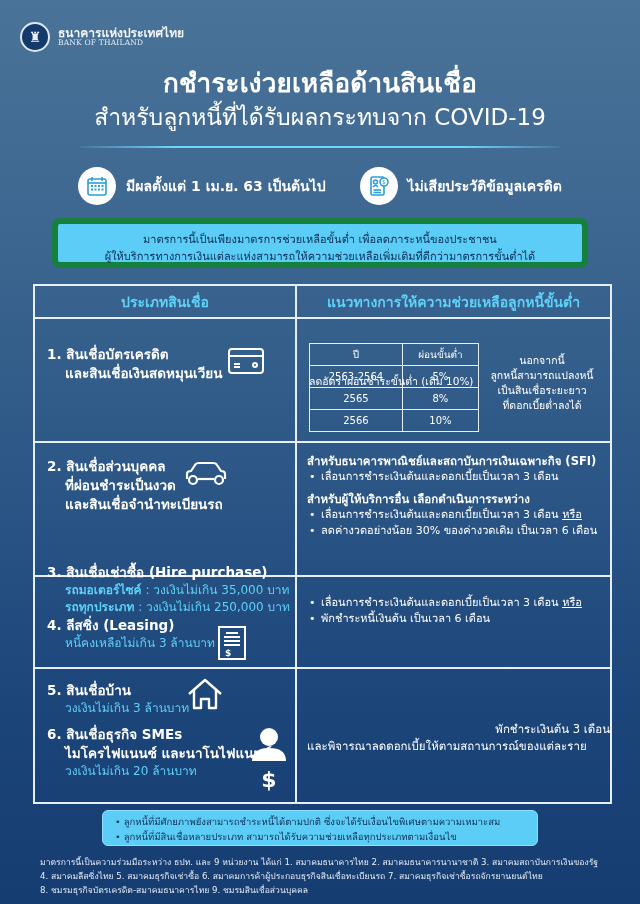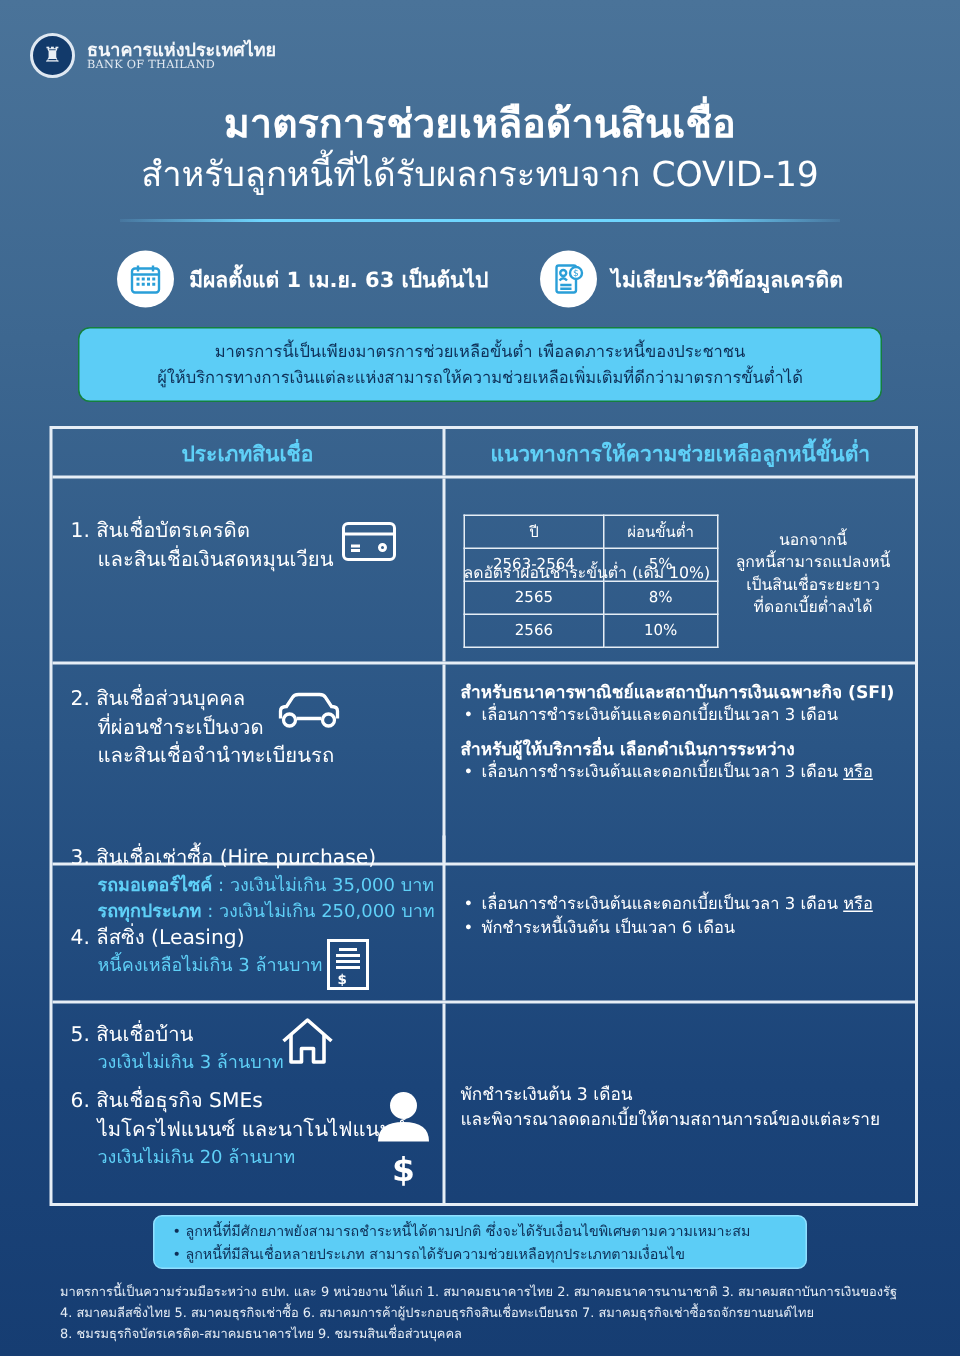--- a/index.html
+++ b/index.html
@@ -34,38 +34,38 @@
   .feature-row { position: absolute; top: 167px; left: 0; right: 0; display: flex; justify-content: center; gap: 34px; text-align: right; }
   .feature { display: flex; align-items: center; }
   .feature-icon {
     width: 38px; height: 38px; border-radius: 50%; background: #ffffff;
     display: flex; align-items: center; justify-content: center;
   }
   .feature-label { margin-left: 10px; font-size: 14px; font-weight: bold; color: #ffffff; }
 
   .notice {
     position: absolute; left: 52px; right: 52px; top: 218px; height: 50px;
-    background: #5ccdf6; border-radius: 8px; border: 1px solid #15803d;
+    background: #5ccdf6; border-radius: 8px; border: 6px solid #15803d;
     text-align: center; color: #0e2f57; font-size: 11px; line-height: 17px; padding-top: 7px;
   }
 
   .table {
     position: absolute; left: 33px; top: 284px; width: 579px; height: 520px;
     border: 2px solid #e6eef6;
   }
   .row { position: absolute; left: 0; right: 0; border-bottom: 2px solid #e6eef6; display: flex; }
   .row:last-child { border-bottom: none; }
   .cell-l { width: 262px; border-right: 2px solid #e6eef6; position: relative; height: 100%; }
   .cell-r { flex: 1; position: relative; height: 100%; }
   .hdr .cell-l, .hdr .cell-r {
     display: flex; align-items: center; justify-content: center;
     color: #5fd0f7; font-size: 14px; font-weight: bold;
   }
 
-  .cat-title { font-size: 13.5px; font-weight: normal; color: #ffffff; line-height: 19px; }
+  .cat-title { font-size: 13.5px; font-weight: bold; color: #ffffff; line-height: 19px; }
   .cat-sub { font-size: 12px; color: #5fd0f7; line-height: 17px; }
   .cat-sub b { font-weight: bold; }
   .indent { padding-left: 18px; }
 
   .guide-head { font-size: 11.5px; font-weight: bold; color: #ffffff; line-height: 16px; }
   .bullet { font-size: 11px; color: #ffffff; line-height: 16px; padding-left: 14px; position: relative; }
   .bullet::before { content: "•"; position: absolute; left: 2px; top: 0; color: #ffffff; }
   .u { text-decoration: underline; }
 
   .rate-caption { position: absolute; left: 12px; top: 6px; font-size: 10.5px; font-weight: normal; color: #ffffff; margin-top: 48px; }
@@ -92,21 +92,21 @@
 
 <div class="logo">
   <div class="logo-mark">♜</div>
   <div class="logo-text">
     <div class="logo-th">ธนาคารแห่งประเทศไทย</div>
     <div class="logo-en">BANK OF THAILAND</div>
   </div>
 </div>
 
 <div class="title-block">
-  <div class="title-main">มาตรการช่วยเหลือด้านสินเชื่อ</div>
+  <div class="title-main">กชำระเง่วยเหลือด้านสินเชื่อ</div>
   <div class="title-sub">สำหรับลูกหนี้ที่ได้รับผลกระทบจาก COVID-19</div>
 </div>
 <div class="title-rule"></div>
 
 <div class="feature-row">
   <div class="feature">
     <div class="feature-icon">
       <svg width="24" height="24" viewBox="0 0 24 24" fill="none" stroke="#2a9fd8" stroke-width="1.6">
         <rect x="3" y="5" width="18" height="16" rx="2"></rect>
         <line x1="3" y1="9" x2="21" y2="9"></line>
@@ -211,20 +211,21 @@
         <line x1="15" y1="18" x2="31" y2="18"></line>
         <circle cx="10" cy="19" r="4"></circle>
           <circle cx="36" cy="19" r="4"></circle>
       </svg>
     </div>
     <div class="cell-r" style="padding:10px 0 0 10px;">
       <div class="guide-head">สำหรับธนาคารพาณิชย์และสถาบันการเงินเฉพาะกิจ (SFI)</div>
       <div class="bullet">เลื่อนการชำระเงินต้นและดอกเบี้ยเป็นเวลา 3 เดือน</div>
       <div class="guide-head" style="margin-top:6px;">สำหรับผู้ให้บริการอื่น เลือกดำเนินการระหว่าง</div>
       <div class="bullet"><span>เลื่อนการชำระเงินต้นและดอกเบี้ยเป็นเวลา 3 เดือน</span> <span class="u">หรือ</span></div>
+      <div class="bullet">ลดค่างวดอย่างน้อย 30% ของค่างวดเดิม เป็นเวลา 6 เดือน</div>
     </div>
   </div>
 
   <div class="row" style="top:271px; height:112px;">
     <div class="cell-l">
       <div style="position:absolute; left:12px; top:6px; width:248px;">
         <div class="cat-title">3. สินเชื่อเช่าซื้อ (Hire purchase)</div>
         <div class="cat-sub indent"><b>รถมอเตอร์ไซค์</b><span> : วงเงินไม่เกิน 35,000 บาท</span></div>
         <div class="cat-sub indent"><b>รถทุกประเภท</b><span> : วงเงินไม่เกิน 250,000 บาท</span></div>
         <div class="cat-title" style="margin-top:0;">4. ลีสซิ่ง (Leasing)</div>
@@ -258,21 +259,21 @@
         <path d="M2 17 L18 3 L34 17"></path>
         <path d="M7 13 V31 H14 V22 H22 V31 H29 V13"></path>
       </svg>
       <svg class="icon-svg" style="left:214px; top:58px;" width="40" height="64" viewBox="0 0 40 64">
         <circle cx="20" cy="10" r="9" fill="#ffffff"></circle>
         <path d="M3 34 Q3 21 20 21 Q37 21 37 34 Z" fill="#ffffff"></path>
         <text x="20" y="60" font-size="22" font-weight="bold" text-anchor="middle" fill="#ffffff" font-family="DejaVu Sans, sans-serif">$</text>
       </svg>
     </div>
     <div class="cell-r" style="padding:52px 0 0 10px;">
-      <div style="font-size:11.5px; line-height:17px;">พักชำระเงินต้น 3 เดือน</div>
+      <div style="font-size:11.5px; line-height:17px;text-align:right;">พักชำระเงินต้น 3 เดือน</div>
       <div style="font-size:11.5px; line-height:17px;">และพิจารณาลดดอกเบี้ยให้ตามสถานการณ์ของแต่ละราย</div>
     </div>
   </div>
 </div>
 
 <div class="foot-notice">
   <div>• <span>ลูกหนี้ที่มีศักยภาพยังสามารถชำระหนี้ได้ตามปกติ ซึ่งจะได้รับเงื่อนไขพิเศษตามความเหมาะสม</span></div>
   <div>• <span>ลูกหนี้ที่มีสินเชื่อหลายประเภท สามารถได้รับความช่วยเหลือทุกประเภทตามเงื่อนไข</span></div>
 </div>
 

